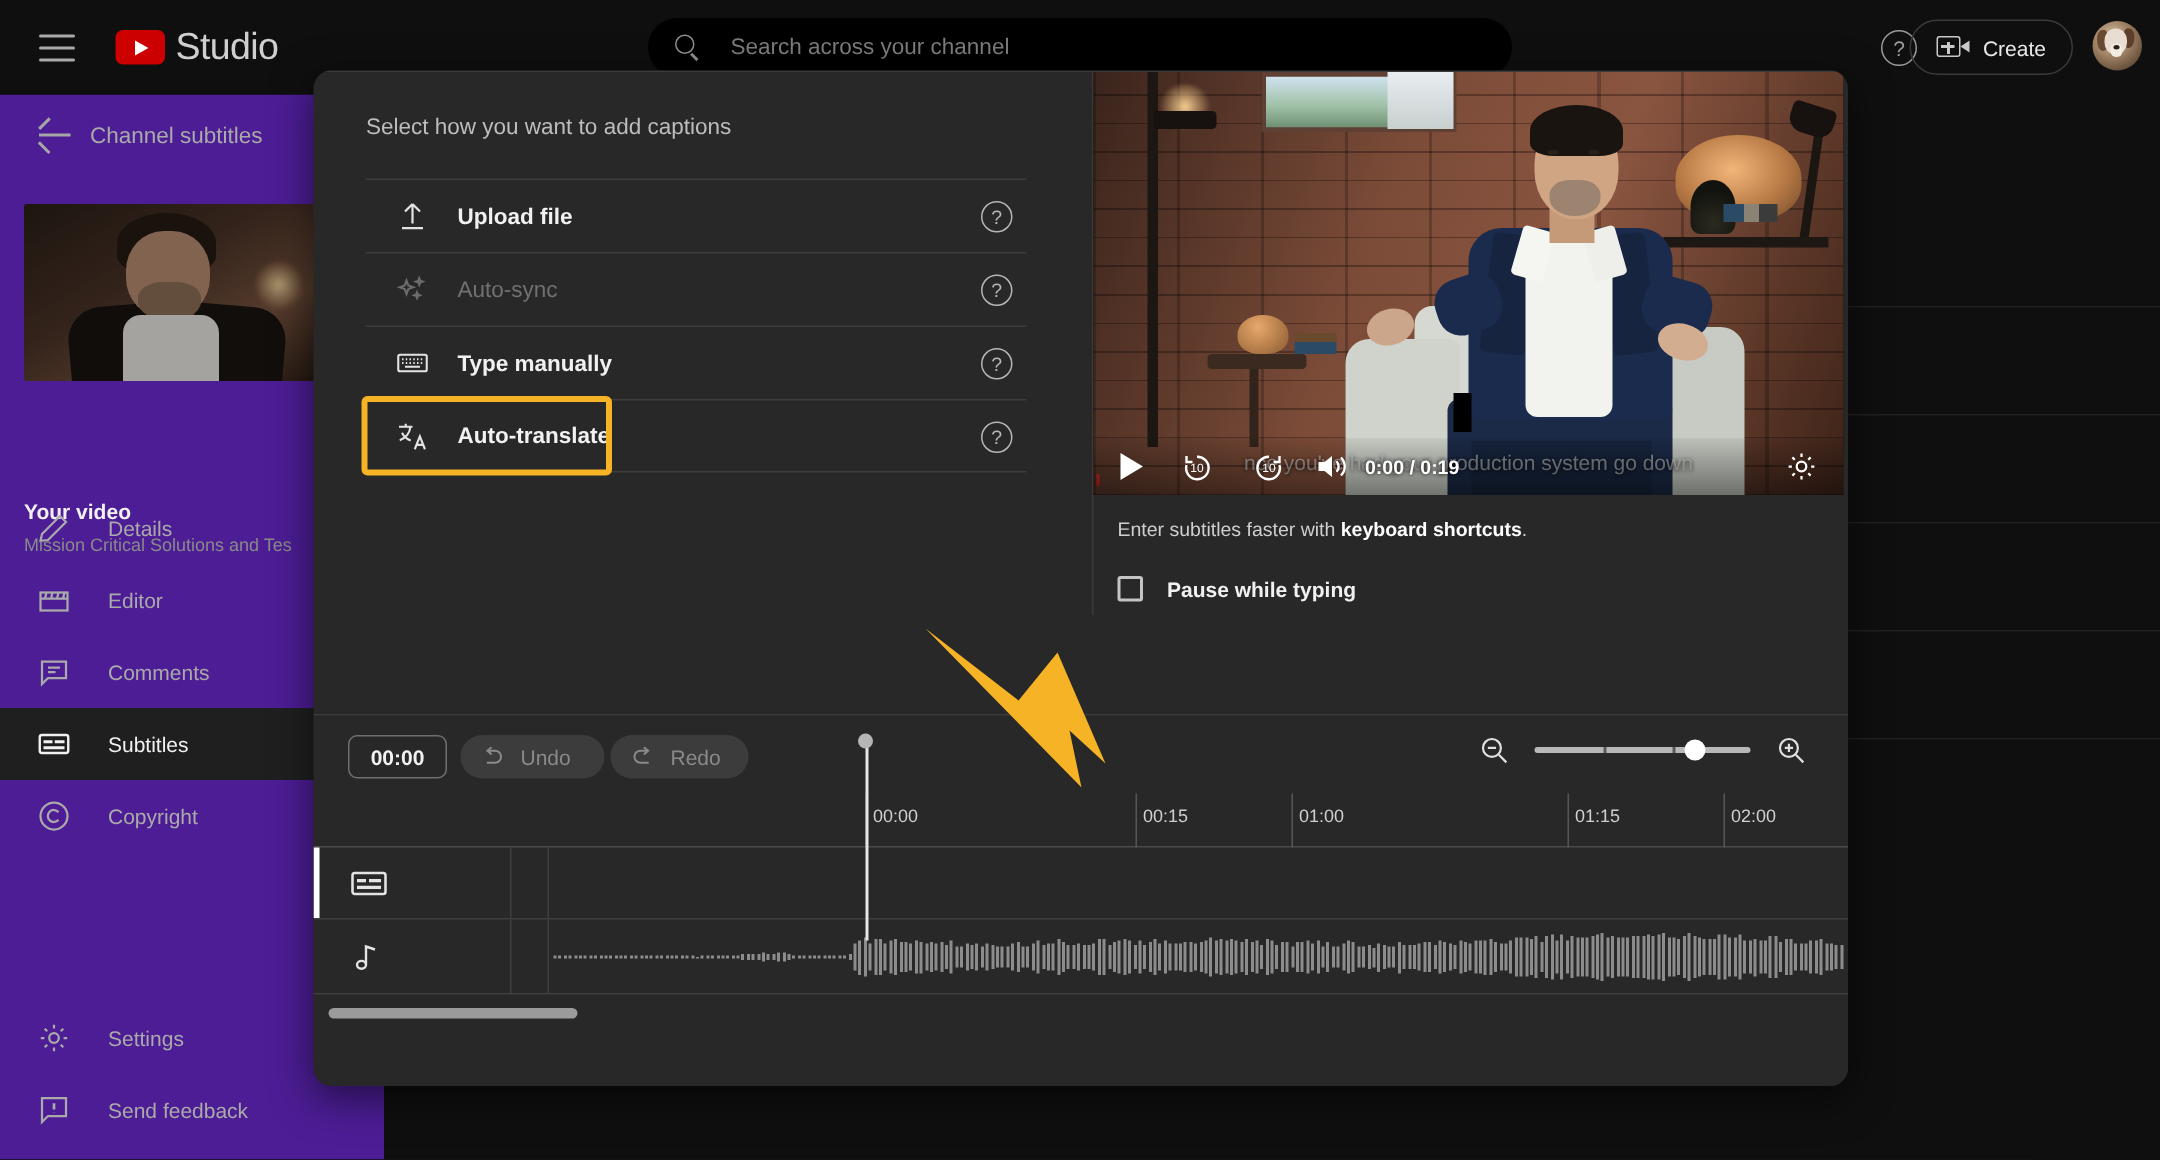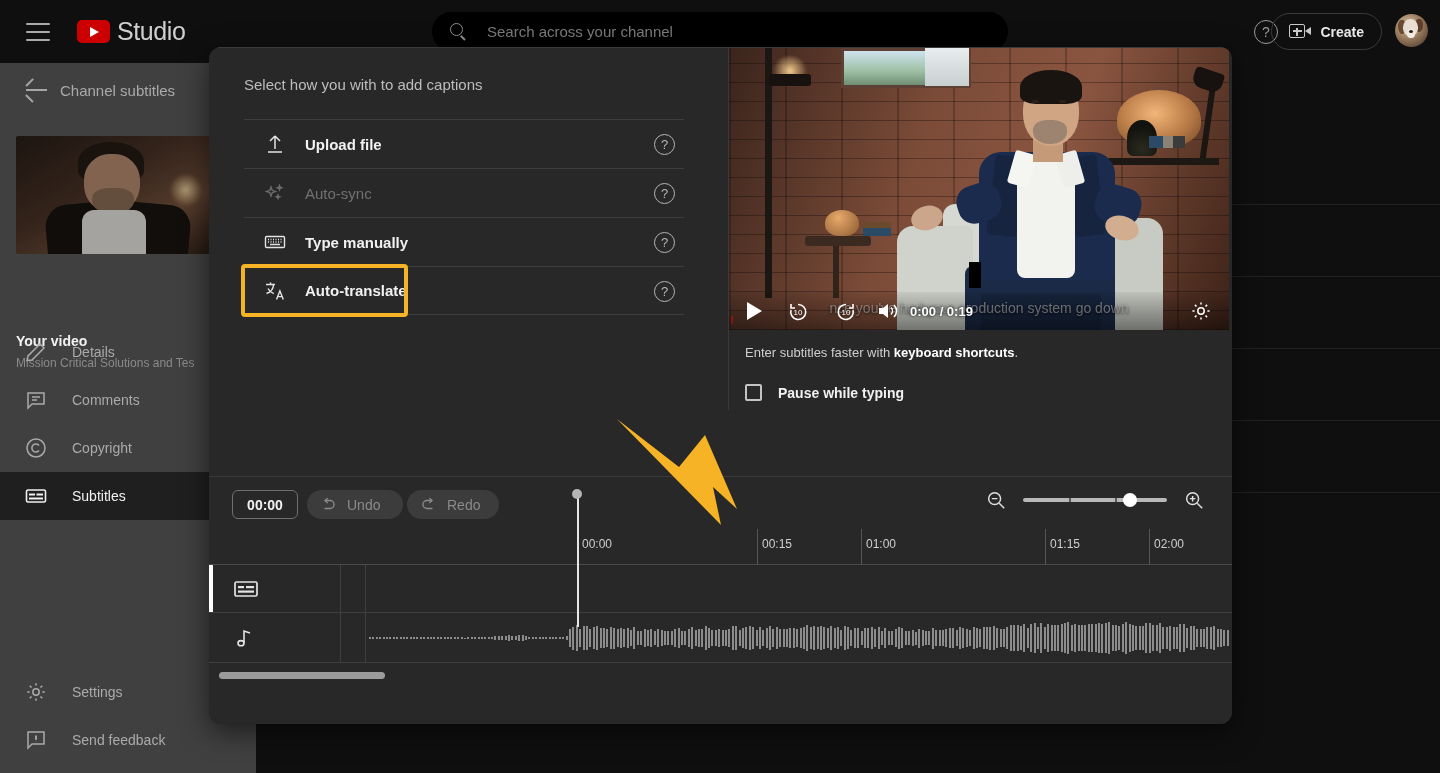--- a/index.html
+++ b/index.html
@@ -71,21 +71,21 @@
   .cam-icon .lens {
     position: absolute; left: 16px; top: 3px; width: 0; height: 0;
     border-top: 4px solid transparent; border-bottom: 4px solid transparent;
     border-right: 6px solid #c9c9c9;
   }
   .cam-icon .pv, .cam-icon .ph {
     position: absolute; background: #c9c9c9;
   }
   .cam-icon .pv { left: 7px; top: 3.5px; width: 1.6px; height: 8px; }
   .cam-icon .ph { left: 3.5px; top: 6.2px; width: 9px; height: 1.6px; }
-  .create-label { margin-left: 9px; font-size: 14px; font-weight: bold; color: #e8e8e8; }
+  .create-label { margin-left: 9px; font-size: 14px; font-weight: normal; color: #e8e8e8; }
   .avatar {
     position: absolute; right: 12px; top: 14px; width: 33px; height: 33px;
     border-radius: 50%; overflow: hidden; cursor: pointer;
     background: radial-gradient(circle at 40% 35%, #d9c3ab 0%, #9a7c5f 45%, #3b2c20 100%);
   }
   .avatar .dog-head {
     position: absolute; left: 8px; top: 5px; width: 15px; height: 17px;
     background: #e8ddd0; border-radius: 48% 48% 45% 45%;
   }
   .avatar .dog-ear-l {
@@ -101,21 +101,21 @@
     background: #f2ece3; border-radius: 45%;
   }
   .avatar .dog-nose {
     position: absolute; left: 14px; top: 16px; width: 4px; height: 3px;
     background: #2b2119; border-radius: 50%;
   }
 
   
   .sidebar {
     position: absolute; left: 0; top: 63px; width: 256px; height: 710px;
-    background: #404040; z-index: 3;
+    background: #4c1d95; z-index: 3;
   }
   .chan-head { display: flex; align-items: center; height: 54px; padding-left: 26px; }
   .back-arrow { width: 22px; height: 18px; position: relative; cursor: pointer; }
   .back-arrow .line { position: absolute; top: 8px; left: 0; width: 21px; height: 1.7px; background: #a6a6a6; }
   .back-arrow .a1, .back-arrow .a2 { position: absolute; width: 10px; height: 1.7px; background: #a6a6a6; left: 0; }
   .back-arrow .a1 { top: 4.2px; transform: rotate(-45deg); transform-origin: left center; }
   .back-arrow .a2 { top: 12.5px; transform: rotate(45deg); transform-origin: left center; }
   .chan-title { margin-left: 12px; font-size: 15px; color: #aaaaaa; }
 
   .thumb {
@@ -583,46 +583,55 @@
         <div class="nav-ico">
           <svg viewBox="0 0 24 24" fill="none" stroke="currentColor" stroke-width="1.5">
             <path d="M3 20.5l1-4.5L16 4l4 4L8 20l-5 .5z"></path>
             </svg>
         </div>
         <div class="nav-label">Details</div>
       </div>
       <div class="nav-item">
         <div class="nav-ico">
           <svg viewBox="0 0 24 24" fill="none" stroke="currentColor" stroke-width="1.5">
+            <rect x="3" y="7" width="18" height="12"></rect>
+              <path d="M3 11h18M7 7l-1 4M11 7l-1 4M15 7l-1 4M19 7l-1 4"></path>
+            </svg>
+        </div>
+        <div class="nav-label">Editor</div>
+      </div>
+      <div class="nav-item">
+        <div class="nav-ico">
+          <svg viewBox="0 0 24 24" fill="none" stroke="currentColor" stroke-width="1.5">
             <path d="M4 5h16v11H8l-4 4V5z"></path>
               <path d="M8 9h8M8 12h5"></path>
             </svg>
         </div>
         <div class="nav-label">Comments</div>
-      </div>
-      <div class="nav-item">
-        <div class="nav-ico">
-          <svg viewBox="0 0 24 24" fill="none" stroke="currentColor" stroke-width="1.5">
-            <circle cx="12" cy="12" r="9"></circle>
-              <path d="M15 9.5a4 4 0 100 5"></path>
-            </svg>
-        </div>
-        <div class="nav-label">Copyright</div>
       </div>
       <div class="nav-item active">
         <div class="nav-ico">
           <svg viewBox="0 0 24 24" fill="none" stroke="currentColor" stroke-width="1.6">
             <rect x="2.5" y="6" width="19" height="12" rx="1.5"></rect>
             <rect x="5" y="9.5" width="6" height="2" fill="currentColor" stroke="none"></rect>
             <rect x="12.5" y="9.5" width="6.5" height="2" fill="currentColor" stroke="none"></rect>
             <rect x="5" y="13.5" width="14" height="2" fill="currentColor" stroke="none"></rect>
             </svg>
         </div>
         <div class="nav-label">Subtitles</div>
       </div>
+      <div class="nav-item">
+        <div class="nav-ico">
+          <svg viewBox="0 0 24 24" fill="none" stroke="currentColor" stroke-width="1.5">
+            <circle cx="12" cy="12" r="9"></circle>
+              <path d="M15 9.5a4 4 0 100 5"></path>
+            </svg>
+        </div>
+        <div class="nav-label">Copyright</div>
+      </div>
     </div>
 
     <div class="nav-list" style="top:605px">
       <div class="nav-item">
         <div class="nav-ico">
           <svg viewBox="0 0 24 24" fill="none" stroke="currentColor" stroke-width="1.5">
             <circle cx="12" cy="12" r="3.2"></circle>
             <path d="M12 3.2v2.4M12 18.4v2.4M3.2 12h2.4M18.4 12h2.4M5.8 5.8l1.7 1.7M16.5 16.5l1.7 1.7M18.2 5.8l-1.7 1.7M7.5 16.5l-1.7 1.7"></path>
             </svg>
         </div>
@@ -639,21 +648,21 @@
       </div>
     </div>
   </div>
 
   <div class="modal">
 
 
     <div class="m-body">
 
       <div class="opts">
-        <div class="opts-head">Select how you with to add captions</div>
+        <div class="opts-head">Select how you want to add captions</div>
 
         <div class="opt-list">
 
           <div class="opt-row">
             <div class="opt-ico">
               <svg viewBox="0 0 24 24" width="24" height="24" fill="none" stroke="currentColor" stroke-width="1.5">
                 <path d="M12 17V4M12 4l-5 5M12 4l5 5M5 20h14"></path>
                 </svg>
             </div>
             <div class="opt-label">Upload file</div>

